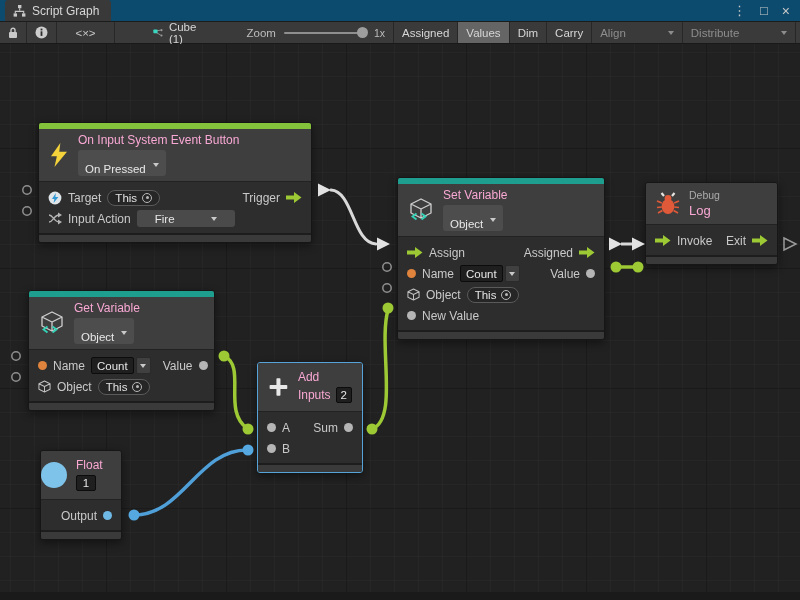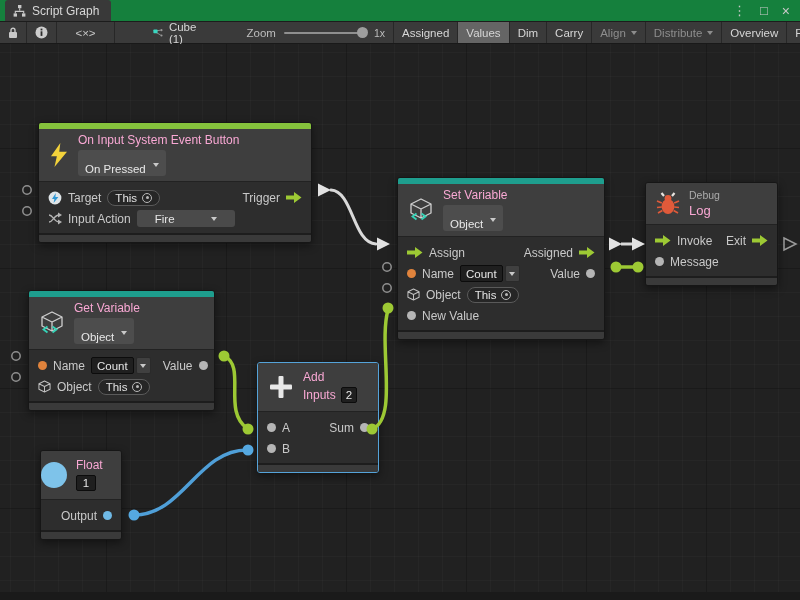--- a/index.html
+++ b/index.html
@@ -1,36 +1,36 @@
 <!DOCTYPE html>
 <html><head>
 <meta charset="utf-8">
 <style>
   * { margin:0; padding:0; box-sizing:border-box; }
   html,body { width:800px; height:600px; overflow:hidden; background:#1e1e1e;
     font-family:"Liberation Sans", sans-serif; -webkit-font-smoothing:antialiased; }
   #app { position:relative; width:800px; height:600px; background:#212121; }
 
   
-  .titlebar { position:absolute; left:0; top:0; width:800px; height:22px; background:#15803d;
+  .titlebar { position:absolute; left:0; top:0; width:800px; height:22px; background:#0c4a6e;
     display:flex; align-items:stretch; border-bottom:1px solid #1c1c1c; }
   .tab { display:flex; align-items:center; gap:6px; background:#393939; padding:0 12px 0 8px;
     margin-left:5px; font-size:12px; color:#d8d8d8; border-radius:3px 3px 0 0; }
   .win-controls { margin-left:auto; display:flex; align-items:center; gap:14px; padding-right:10px;
     color:#c9c9c9; font-size:13px; }
   .win-controls span { cursor:default; line-height:1; }
 
   
   .toolbar { position:absolute; left:0; top:22px; width:800px; height:22px; background:#3a3a3a;
     display:flex; align-items:stretch; border-bottom:1px solid #191919; font-size:11.5px; color:#d6d6d6; }
   .tbtn { display:flex; align-items:center; justify-content:center; padding:0 8px;
     border-right:1px solid #272727; white-space:nowrap; }
   .tbtn.first { border-left:1px solid #272727; }
   .tbtn.active { background:#656565; }
-  .tbtn.disabled { color:#8d8d8d; }
+  .tbtn.disabled { color:#8d8d8d;gap:37px; }
   .dd-arrow { width:0; height:0; border-left:3.5px solid transparent; border-right:3.5px solid transparent;
     border-top:4px solid #c9c9c9; margin-left:5px; }
   .tbtn.disabled .dd-arrow { border-top-color:#8d8d8d; }
   .tool-left { display:flex; align-items:stretch; }
   .graph-ref { display:flex; align-items:center; gap:6px; padding:0 10px; margin-left:28px; }
   .zoom-area { display:flex; align-items:center; gap:8px; margin-left:36px; margin-right:8px; }
   .zoom-track { position:relative; width:82px; height:2px; background:#8f8f8f; border-radius:1px; }
   .zoom-knob { position:absolute; right:-2px; top:-5px; width:11px; height:11px; background:#9e9e9e;
     border-radius:50%; }
   .tool-right { margin-left:auto; display:flex; align-items:stretch; }
@@ -316,24 +316,20 @@
         </span>
         <span>Invoke</span>
         <span class="spacer"></span>
         <span>Exit</span>
         <span class="port-arrow">
           <svg width="16" height="11" viewBox="0 0 16 11">
               <polygon points="0,3.5 8,3.5 8,0 15.5,5.5 8,11 8,7.5 0,7.5" fill="#9dc934"></polygon>
             </svg>
         </span>
       </div>
-      <div class="row">
-        <span class="dot gray"></span>
-        <span>Message</span>
-      </div>
     </div>
     <div class="node-footer"></div>
   </div>
 
   <div class="node" style="left:28px; top:290px; width:187px;">
     <div class="color-bar bar-teal"></div>
     <div class="node-header">
       <svg width="26" height="26" viewBox="0 0 26 26">
         <path d="M13 2 L23 7 L23 16 L13 21 L3 16 L3 7 Z M3 7 L13 12 L23 7 M13 12 L13 21" stroke="#cfcfcf" stroke-width="1.3" fill="none" stroke-linejoin="round"></path>
         <path d="M8.5 16.5 L4.5 19.5 L8.5 22.5" stroke="#35d3b7" stroke-width="1.8" fill="none"></path>
@@ -368,21 +364,21 @@
         <span>Object</span>
         <span class="chip">
           <span>This</span>
           <span class="selector-icon"></span>
         </span>
       </div>
     </div>
     <div class="node-footer"></div>
   </div>
 
-  <div class="node selected" style="left:257px; top:362px; width:122px;">
+  <div class="node selected" style="left:257px; top:362px; width:106px;">
     <div class="node-header" style="border-radius:2px 2px 0 0; padding:8px 10px;">
       <svg width="26" height="26" viewBox="0 0 26 26">
         <rect x="10.5" y="2" width="5" height="22" rx="1" fill="#e8e8e8"></rect>
         <rect x="2" y="10.5" width="22" height="5" rx="1" fill="#e8e8e8"></rect>
       </svg>
       <div class="hdr-col">
         <span class="node-title">Add</span>
         <span style="display:inline-flex; align-items:center; gap:5px;">
           <span class="node-title">Inputs</span>
           <span class="numchip">2</span>

